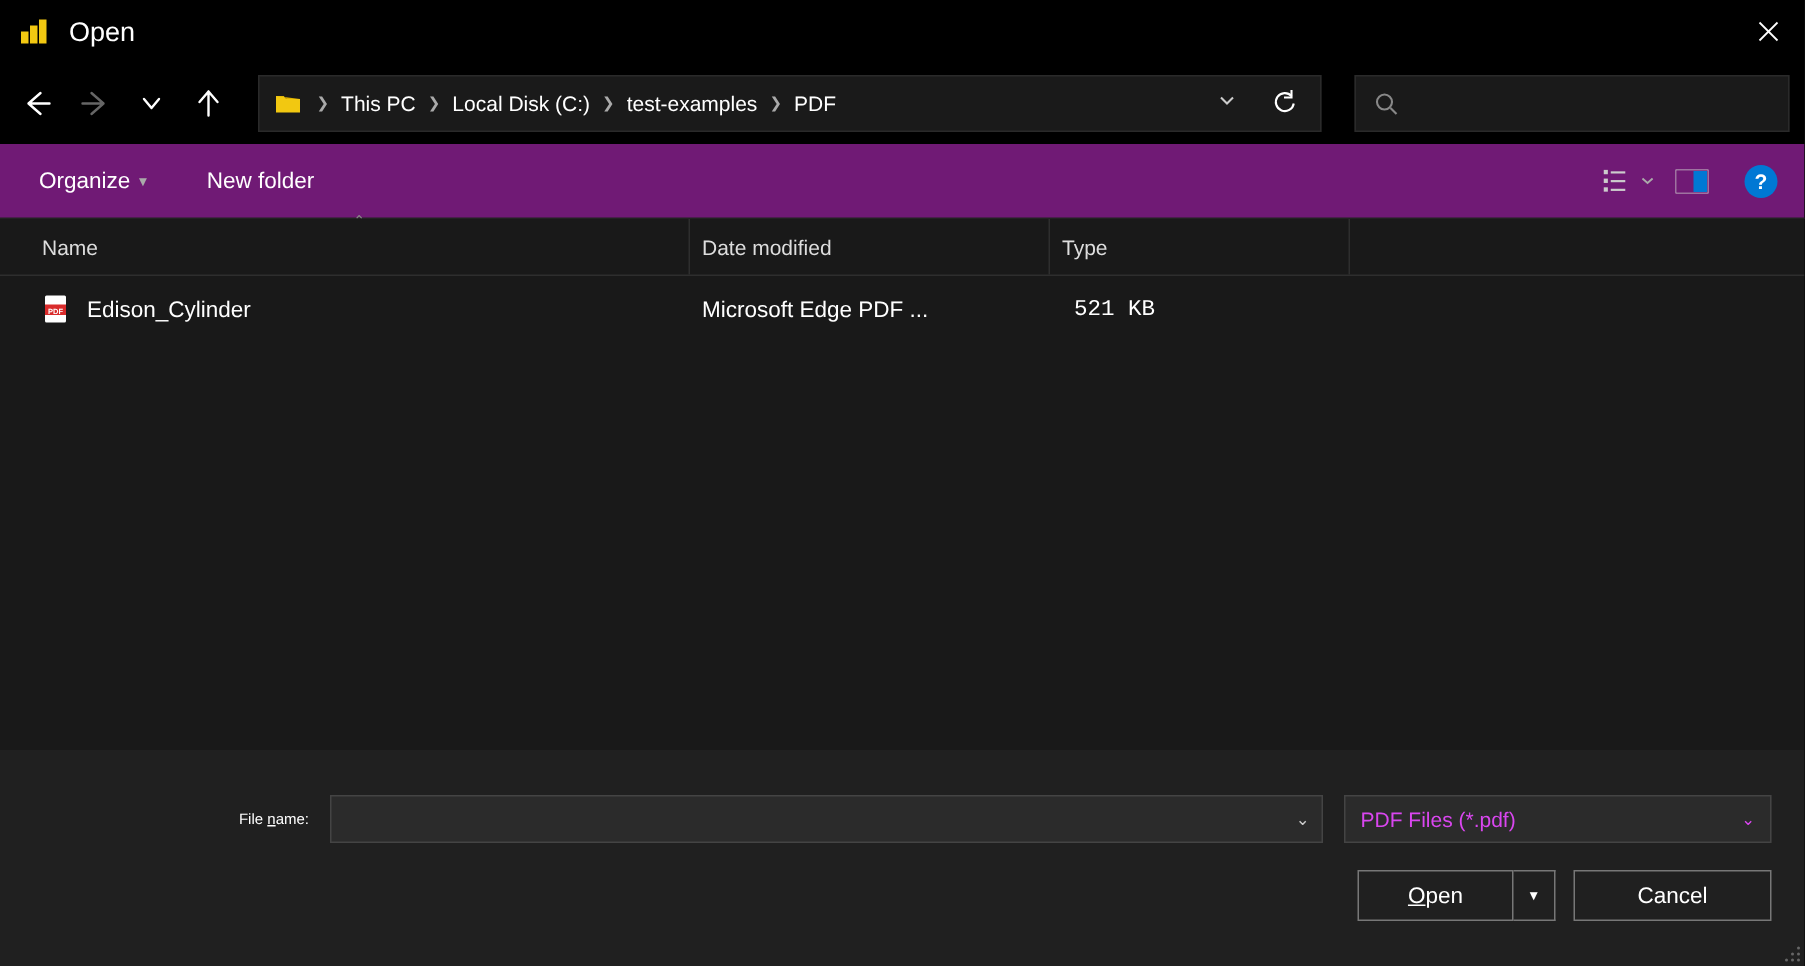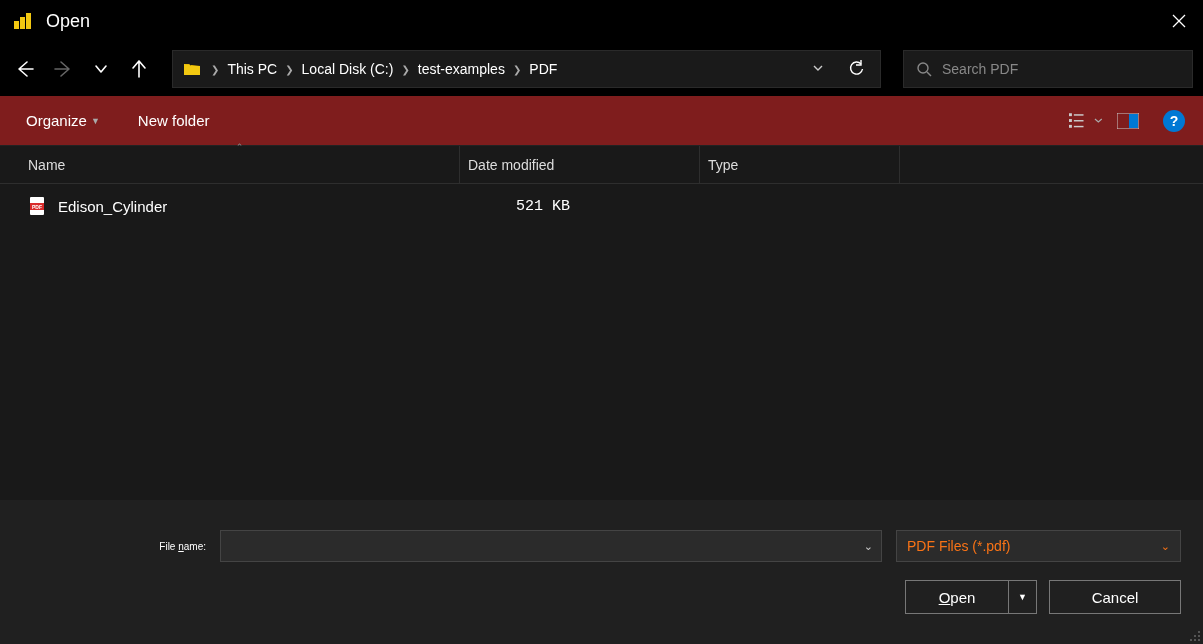--- a/index.html
+++ b/index.html
@@ -22,21 +22,21 @@
 .breadcrumb { display: flex; align-items: center; gap: 2px; flex: 1; font-size: 14px; color: #fff; }
 .breadcrumb .crumb { padding: 4px 4px; cursor: pointer; }
 .breadcrumb .sep { color: #aaa; padding: 0 2px; font-size: 10px; }
 .addr-drop { color: #ccc; cursor: pointer; padding: 4px; }
 .refresh-btn { width: 28px; height: 28px; display: flex; align-items: center; justify-content: center; cursor: pointer; margin-left: 6px; }
 .search-box { width: 290px; height: 38px; background: #1a1a1a; border: 1px solid #2a2a2a; display: flex; align-items: center; padding: 0 12px; gap: 10px; margin-left: 14px; }
 .search-box input { background: transparent; border: none; color: #fff; font-size: 14px; outline: none; flex: 1; }
 .search-box input::placeholder { color: #888; }
 
 
-.toolbar { height: 50px; display: flex; align-items: center; padding: 0 18px; background: #7f1d1d; border-bottom: 1px solid #222; }
+.toolbar { height: 50px; display: flex; align-items: center; padding: 0 18px; background: #701a75; border-bottom: 1px solid #222; }
 .toolbar .tb-btn { padding: 6px 8px; font-size: 15px; color: #fff; cursor: pointer; display: flex; align-items: center; gap: 4px; margin-right: 22px; }
 .toolbar .tb-btn .caret { font-size: 9px; color: #aaa; }
 .toolbar .spacer { flex: 1; }
 .toolbar .view-btn { width: 34px; height: 30px; display: flex; align-items: center; justify-content: center; cursor: pointer; margin-left: 8px; }
 .toolbar .help-btn { width: 22px; height: 22px; border-radius: 50%; background: #0078d4; color: #fff; display: flex; align-items: center; justify-content: center; font-size: 14px; font-weight: bold; margin-left: 18px; cursor: pointer; }
 
 
 .file-area { height: 354px; background: #191919; }
 .col-headers { height: 38px; display: flex; align-items: center; padding: 0 20px; border-bottom: 1px solid #2e2e2e; font-size: 14px; color: #ddd; }
 .col-headers .col { border-right: 1px solid #2e2e2e; height: 100%; display: flex; align-items: center; padding: 0 8px; }
@@ -55,21 +55,21 @@
 .pdf-icon { width: 20px; height: 20px; display: inline-flex; align-items: center; justify-content: center; }
 
 
 .bottom { height: 144px; background: #202020; padding: 30px 22px 0 22px; position: relative; }
 .fn-row { display: flex; align-items: center; gap: 14px; margin-bottom: 18px; }
 .fn-label { font-size: 10px; color: #fff; min-width: 88px; text-align: right; margin-left: 96px; }
 .fn-label .ul { text-decoration: underline; }
 .fn-input-wrap { flex: 1; height: 32px; background: #2b2b2b; border: 1px solid #444; display: flex; align-items: center; padding: 0 8px; }
 .fn-input-wrap input { flex: 1; background: transparent; border: none; color: #fff; outline: none; font-size: 14px; }
 .fn-input-wrap .dd { color: #ccc; cursor: pointer; font-size: 11px; }
-.filter-select { width: 285px; height: 32px; background: #2b2b2b; border: 1px solid #444; display: flex; align-items: center; padding: 0 10px; font-size: 14px; color: #f97316; cursor: pointer; justify-content: space-between; }
+.filter-select { width: 285px; height: 32px; background: #2b2b2b; border: 1px solid #444; display: flex; align-items: center; padding: 0 10px; font-size: 14px; color: #d946ef; cursor: pointer; justify-content: space-between; }
 
 .btn-row { display: flex; justify-content: flex-end; gap: 12px; }
 .btn-combo { display: flex; }
 .win-btn { width: 104px; height: 34px; border: 1px solid #777; background: transparent; color: #fff; font-size: 15px; display: flex; align-items: center; justify-content: center; cursor: pointer; }
 .win-btn .ul { text-decoration: underline; }
 .win-btn.dd { width: 28px; border-left: none; }
 .win-btn.dd .caret { font-size: 9px; }
 
 .resize-grip { position: absolute; right: 2px; bottom: 2px; width: 14px; height: 14px; }
 </style>
@@ -144,21 +144,20 @@
           <path d="M14 0 L14 5 L9 5" stroke="#fff" stroke-width="1.4" fill="none"></path>
         </svg>
     </div>
   </div>
 
   <div class="search-box">
     <svg width="16" height="16" viewBox="0 0 16 16">
         <circle cx="7" cy="7" r="5" stroke="#888" stroke-width="1.4" fill="none"></circle>
         <line x1="11" y1="11" x2="15" y2="15" stroke="#888" stroke-width="1.4"></line>
       </svg>
-    <input type="text" placeholder="Search PDF" style="">
   </div>
 </div>
 
 <div class="toolbar">
   <div class="tb-btn">
     <span>Organize</span>
     <span class="caret">▼</span>
   </div>
   <div class="tb-btn">
     <span>New folder</span>
@@ -206,20 +205,21 @@
     <div class="cell name">
       <span class="pdf-icon">
         <svg viewBox="0 0 20 20">
             <rect x="2" y="1" width="14" height="18" fill="#fff" rx="1"></rect>
             <rect x="2" y="7" width="14" height="7" fill="#d92b2b"></rect>
             <text x="9" y="13" font-size="5" fill="#fff" text-anchor="middle" font-weight="bold">PDF</text>
           </svg>
       </span>
       <span>Edison_Cylinder</span>
     </div>
+    <div class="cell type">Microsoft Edge PDF ...</div>
     <div class="cell size">521 KB</div>
   </div>
 </div>
 
 <div class="bottom">
   <div class="fn-row">
     <span class="fn-label"><span>File </span><span class="ul">n</span><span>ame:</span></span>
     <div class="fn-input-wrap">
       <input type="text" value="" style="">
       <span class="dd">⌄</span>

